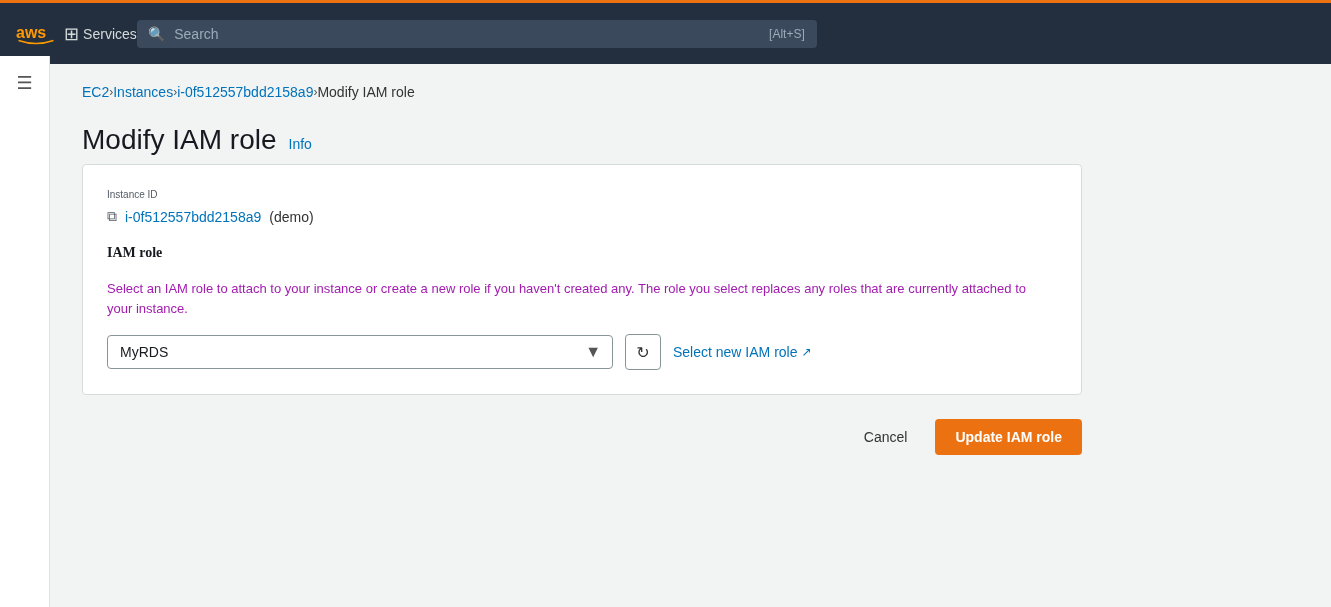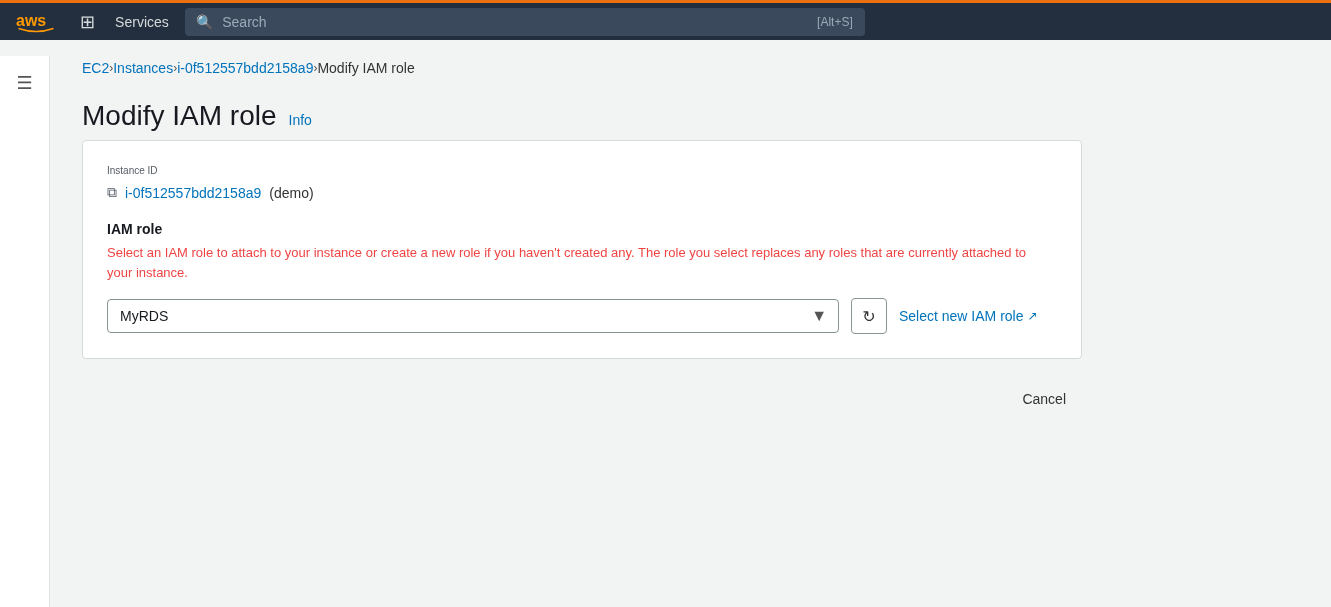--- a/index.html
+++ b/index.html
@@ -1,25 +1,24 @@
 <!DOCTYPE html>
 <html><head>
   <meta charset="utf-8">
   <style>
     * { box-sizing: border-box; margin: 0; padding: 0; }
     body { font-family: -apple-system, BlinkMacSystemFont, "Amazon Ember", Arial, sans-serif; background: #f2f3f3; min-height: 607px; }
 
     
     .top-nav {
       background: #232f3e;
-      height: 40px;
+      height: 64px;
       display: flex;
       align-items: center;
       padding: 0 16px;
-      gap: 16px;
       border-top: 3px solid #ec7211;
     }
     .aws-logo {
       display: flex;
       align-items: center;
       margin-right: 8px;
     }
     .nav-grid-icon {
       color: #d5dbdb;
       font-size: 18px;
@@ -153,39 +152,40 @@
     }
     .instance-name {
       color: #333;
       font-size: 14px;
     }
 
     .iam-role-label {
       font-size: 14px;
       font-weight: 600;
       color: #16191f;
-      margin-bottom: 6px;
+      margin-bottom: 18px;
+      font-family: Liberation Serif, serif;
     }
     .iam-role-desc {
       font-size: 13px;
-      color: #ef4444;
+      color: #a21caf;
       margin-bottom: 16px;
       line-height: 1.5;
       max-width: 920px;
     }
 
     .iam-role-controls {
       display: flex;
       align-items: center;
       gap: 12px;
     }
 
     .dropdown-wrapper {
       position: relative;
-      width: 732px;
+      width: 506px;
       border-radius: 16px;
     }
     .dropdown-select {
       width: 100%;
       appearance: none;
       -webkit-appearance: none;
       background: #fff;
       border: 1px solid #879596;
       border-radius: 4px;
       padding: 8px 36px 8px 12px;
@@ -324,15 +324,16 @@
       <a class="create-role-link">
         <span>Select new IAM role</span>
         <span class="external-icon">↗</span>
       </a>
     </div>
 
   </div>
 
   <div class="bottom-actions">
     <button class="cancel-btn">Cancel</button>
+    <button class="update-btn">Update IAM role</button>
   </div>
 
 </div>
 
 </body></html>

